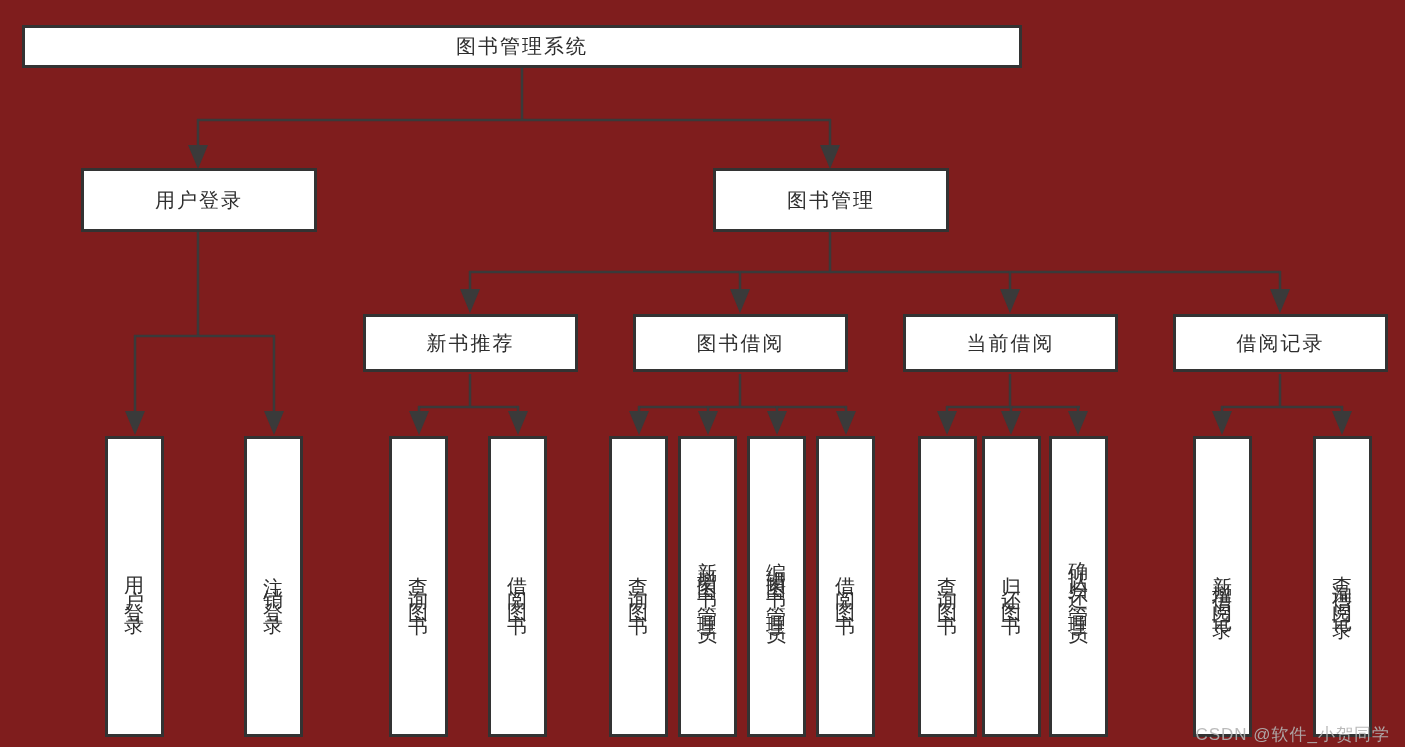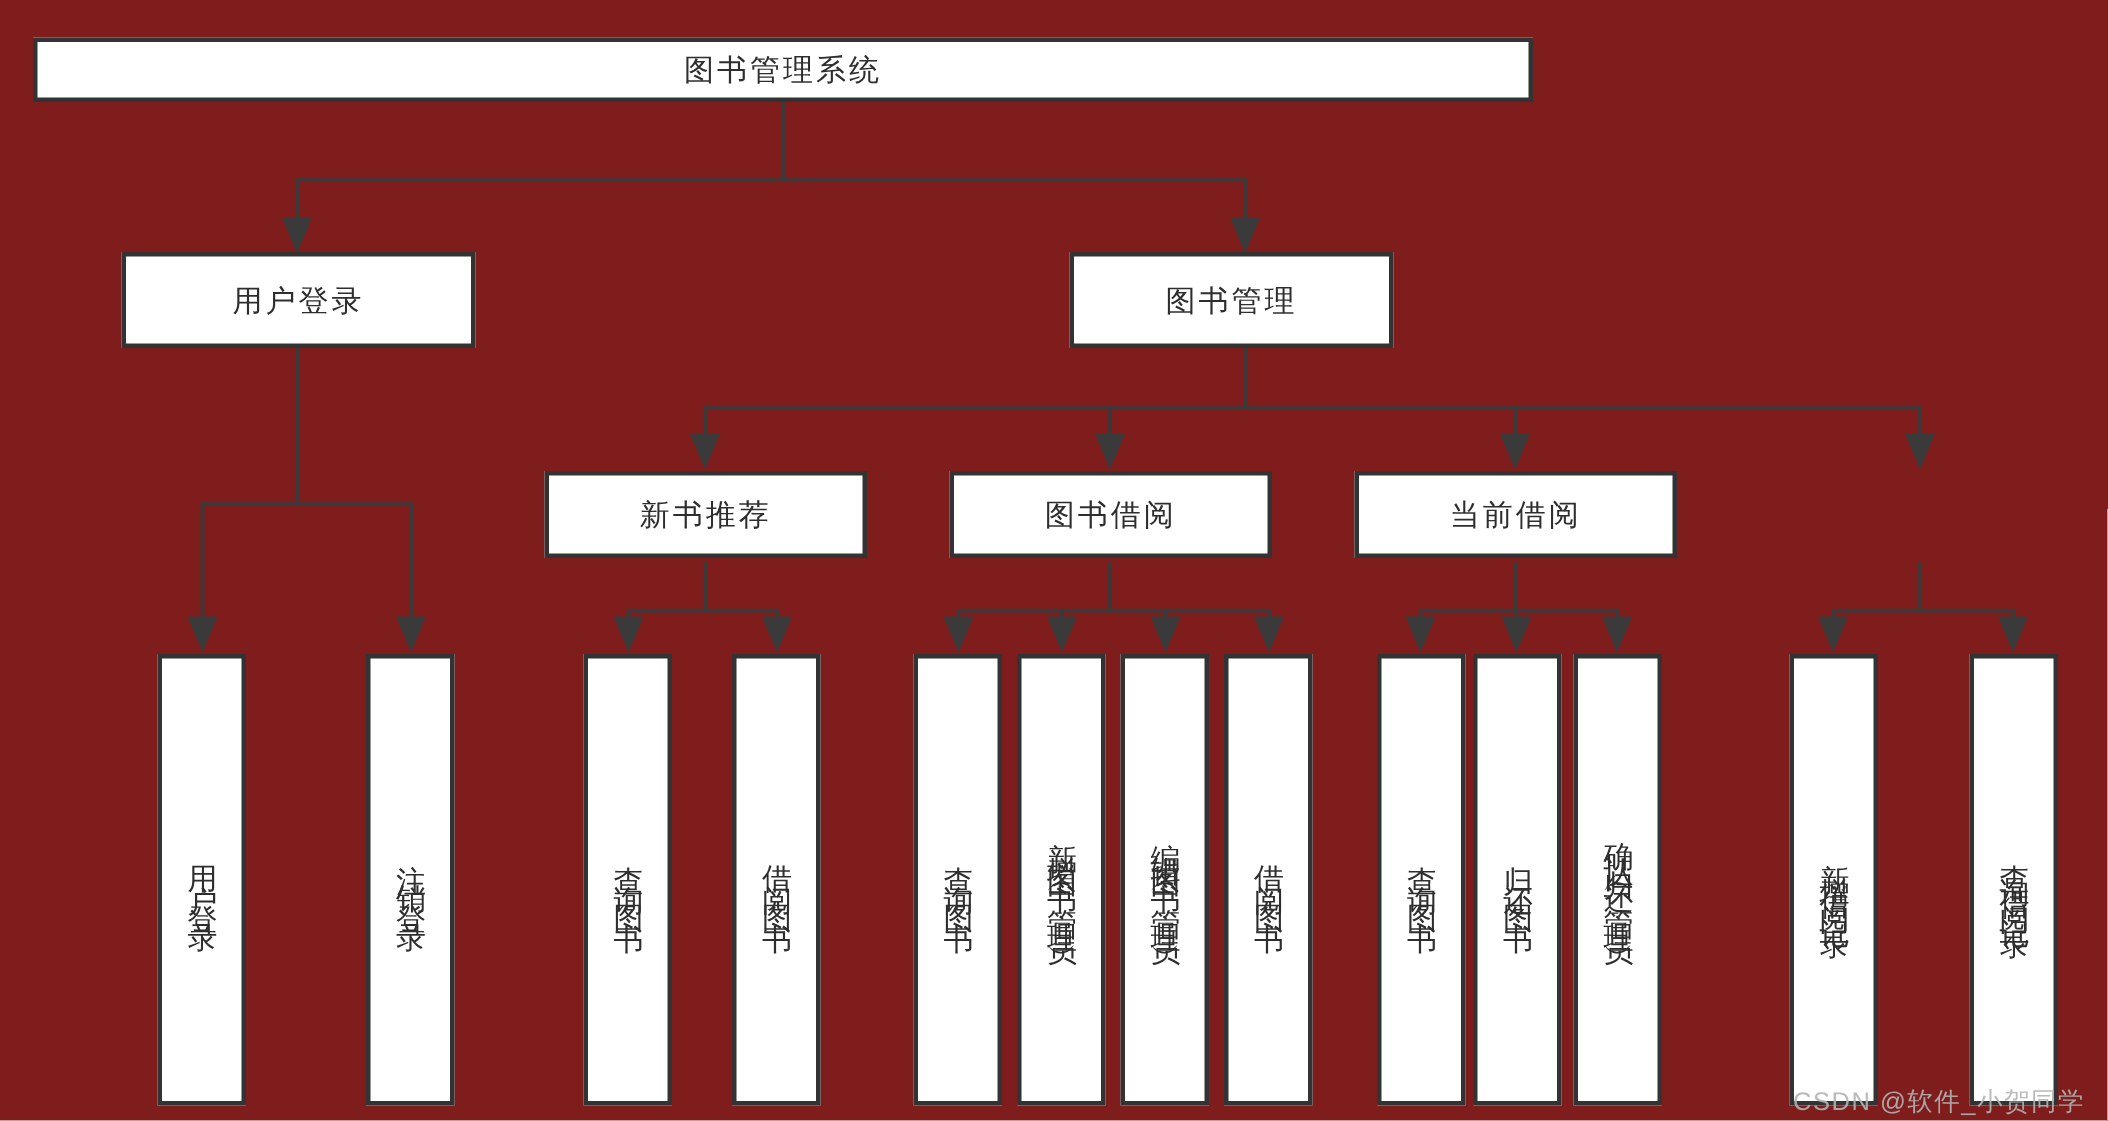--- a/index.html
+++ b/index.html
@@ -24,21 +24,21 @@
     display: flex;
     align-items: center;
     justify-content: center;
     color: #2e2e2e;
     font-size: 20px;
     letter-spacing: 2px;
     white-space: nowrap;
   }
   .root  { left: 22px;  top: 25px;  width: 1000px; height: 43px; }
   .l2a   { left: 81px;  top: 168px; width: 236px;  height: 64px; }
-  .l2b   { left: 713px; top: 168px; width: 216px;  height: 64px; }
+  .l2b   { left: 713px; top: 168px; width: 236px;  height: 64px; }
   .l3    { top: 314px; width: 215px; height: 58px; }
   .l3a   { left: 363px; }
   .l3b   { left: 633px; }
   .l3c   { left: 903px; }
   .l3d   { left: 1173px; }
   .leaf  { top: 436px; width: 59px; height: 301px; }
   .leaf .v {
     writing-mode: vertical-rl;
     letter-spacing: 9px;
     font-size: 20px;
@@ -139,20 +139,21 @@
   </svg>
 
   <div class="box root">图书管理系统</div>
 
   <div class="box l2a">用户登录</div>
   <div class="box l2b">图书管理</div>
 
   <div class="box l3 l3a">新书推荐</div>
   <div class="box l3 l3c">当前借阅</div>
   <div class="box l3 l3b">图书借阅</div>
+  <div class="box l3 l3d">借阅记录</div>
 
   <div class="box leaf lf1">
     <span class="v roomy">用户登录</span>
   </div>
   <div class="box leaf lf2">
     <span class="v roomy">注销登录</span>
   </div>
   <div class="box leaf lf3">
     <span class="v roomy">查询图书</span>
   </div>

